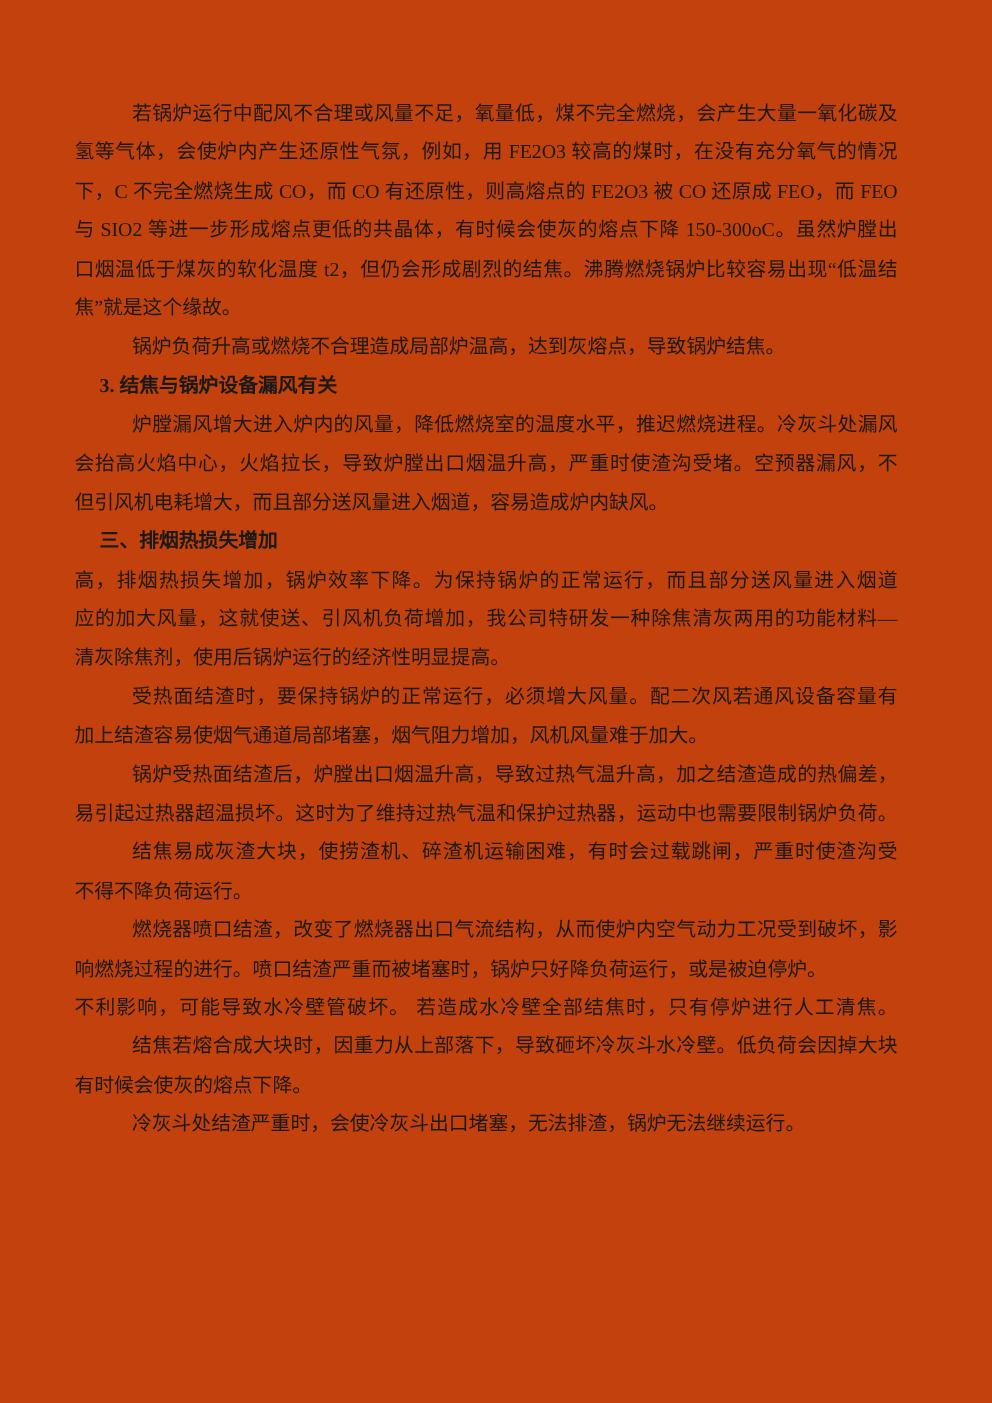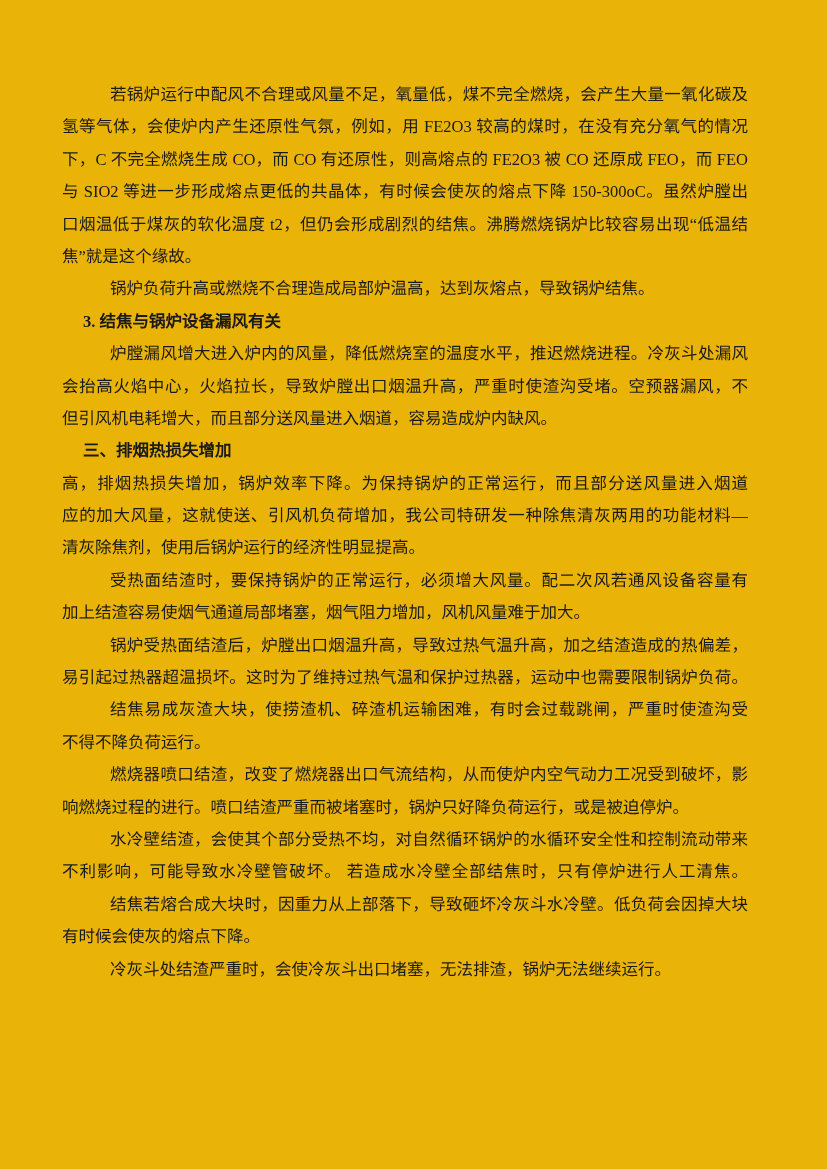--- a/index.html
+++ b/index.html
@@ -36,21 +36,21 @@
   .line.heading {
     font-weight: bold;
     text-indent: 21px;
     text-align: center;
     text-align-last: left;
   }
 </style>
 </head>
 <body>
 
-<div class="page" style="background: #eab308; color: rgb(26, 26, 26);">
+<div class="page" style="background: #c2410c; color: rgb(26, 26, 26);">
   <div class="content">
       <div class="paragraph">
         <div class="line justify indent">若锅炉运行中配风不合理或风量不足，氧量低，煤不完全燃烧，会产生大量一氧化碳及</div>
         <div class="line justify">氢等气体，会使炉内产生还原性气氛，例如，用 FE2O3 较高的煤时，在没有充分氧气的情况</div>
         <div class="line justify">下，C 不完全燃烧生成 CO，而 CO 有还原性，则高熔点的 FE2O3 被 CO 还原成 FEO，而 FEO</div>
         <div class="line justify">与 SIO2 等进一步形成熔点更低的共晶体，有时候会使灰的熔点下降 150-300oC。虽然炉膛出</div>
         <div class="line justify">口烟温低于煤灰的软化温度 t2，但仍会形成剧烈的结焦。沸腾燃烧锅炉比较容易出现“低温结</div>
         <div class="line ragged">焦”就是这个缘故。</div>
       </div>
       <div class="paragraph">
@@ -78,21 +78,20 @@
       </div>
       <div class="paragraph">
         <div class="line justify indent">结焦易成灰渣大块，使捞渣机、碎渣机运输困难，有时会过载跳闸，严重时使渣沟受堵，</div>
         <div class="line ragged">不得不降负荷运行。</div>
       </div>
       <div class="paragraph">
         <div class="line justify indent">燃烧器喷口结渣，改变了燃烧器出口气流结构，从而使炉内空气动力工况受到破坏，影</div>
         <div class="line ragged">响燃烧过程的进行。喷口结渣严重而被堵塞时，锅炉只好降负荷运行，或是被迫停炉。</div>
       </div>
       <div class="paragraph">
-        <div class="line justify indent">水冷壁结渣，会使其个部分受热不均，对自然循环锅炉的水循环安全性和控制流动带来</div>
         <div class="line justify">不利影响，可能导致水冷壁管破坏。 若造成水冷壁全部结焦时，只有停炉进行人工清焦。</div>
       </div>
       <div class="paragraph">
         <div class="line justify indent">结焦若熔合成大块时，因重力从上部落下，导致砸坏冷灰斗水冷壁。低负荷会因掉大块</div>
         <div class="line ragged">有时候会使灰的熔点下降。</div>
       </div>
       <div class="paragraph">
         <div class="line ragged indent">冷灰斗处结渣严重时，会使冷灰斗出口堵塞，无法排渣，锅炉无法继续运行。</div>
       </div>
     </div>

